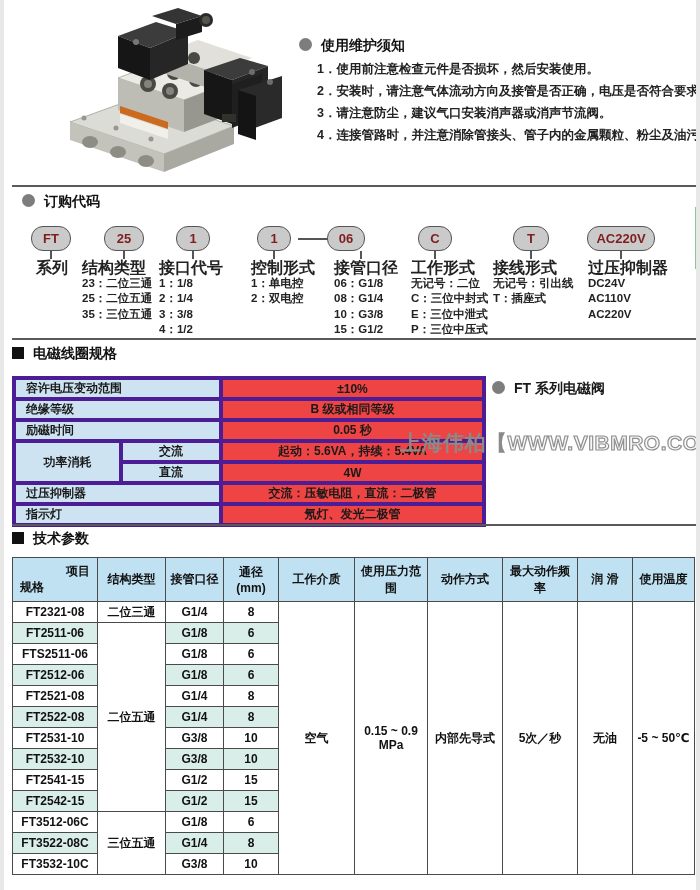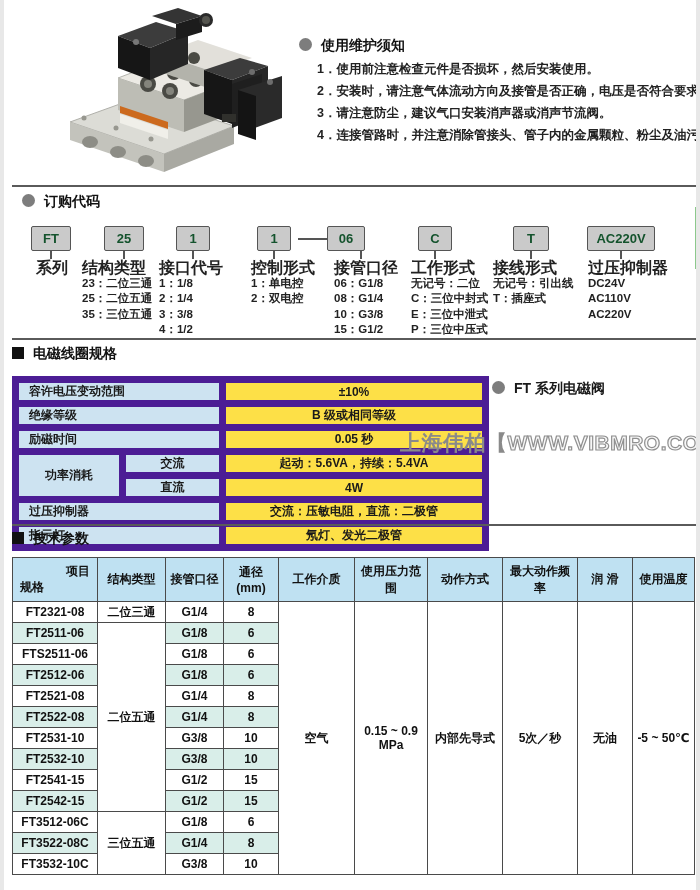--- a/index.html
+++ b/index.html
@@ -25,41 +25,41 @@
   .photo { position:absolute; left:52px; top:6px; }
 
   
   .notes { position:absolute; left:295px; top:58px; width:405px; }
   .note-item { font-size:12.5px; font-weight:bold; color:#222; line-height:22px; white-space:nowrap; padding-left:18px; }
 
   
   .ordering { position:absolute; left:0; top:226px; width:700px; height:112px; }
   .og { position:absolute; top:0; }
   .code-box { position:absolute; top:0; height:25px; background:#cacaca; border:1.5px solid #555;
-              border-radius:2px; display:flex; align-items:center; justify-content:center;
-              font-size:13px; font-weight:bold; color:#14532d; }
+              border-radius:12px; display:flex; align-items:center; justify-content:center;
+              font-size:13px; font-weight:bold; color:#7f1d1d; }
   .tick { position:absolute; top:25px; width:2px; height:8px; background:#555; }
   .labels { position:absolute; top:34px; font-size:11.5px; line-height:15.5px; font-weight:bold; color:#222; white-space:nowrap; }
   .labels .title { font-size:16px; }
   .dash { position:absolute; left:294px; top:12px; width:36px; height:2px; background:#555; }
   .g1 .code-box{left:27px;width:40px;}  .g1 .tick{left:46px;}  .g1 .labels{left:32px;}
   .g2 .code-box{left:100px;width:40px;} .g2 .tick{left:119px;} .g2 .labels{left:78px;}
   .g3 .code-box{left:172px;width:34px;} .g3 .tick{left:188px;} .g3 .labels{left:155px;}
   .g4 .code-box{left:253px;width:34px;} .g4 .tick{left:269px;} .g4 .labels{left:247px;}
   .g5 .code-box{left:323px;width:38px;} .g5 .tick{left:356px;} .g5 .labels{left:330px;}
   .g6 .code-box{left:414px;width:34px;} .g6 .tick{left:430px;} .g6 .labels{left:407px;}
   .g7 .code-box{left:509px;width:36px;} .g7 .tick{left:526px;} .g7 .labels{left:489px;}
   .g8 .code-box{left:583px;width:68px;} .g8 .tick{left:616px;} .g8 .labels{left:584px;}
 
   
   .coil-table { position:absolute; left:8px; top:376px; width:470px; border-collapse:collapse; table-layout:fixed; }
-  .coil-table td { border:7px solid #4c1d95; height:19px; font-size:12px; font-weight:bold; color:#1a1a1a; }
+  .coil-table td { border:4px solid #4c1d95; height:19px; font-size:12px; font-weight:bold; color:#1a1a1a; }
   .coil-table td.lbl { background:#cde3f1; text-align:left; padding-left:10px; }
   .coil-table td.ctr { text-align:center; padding-left:0; }
-  .coil-table td.val { background:#fde047; text-align:center; }
+  .coil-table td.val { background:#ef4444; text-align:center; }
 
   
   .ft-series { position:absolute; left:488px; top:380px; width:208px; }
   .ft-series p { margin-top:8px; font-size:12.5px; font-weight:bold; color:#333; line-height:21px; text-indent:2em; text-align:justify; }
 
   
   .watermark { position:absolute; left:396px; top:429px; font-size:21px; font-weight:bold;
                color:#8a8a8a; letter-spacing:0.5px; white-space:nowrap; z-index:5; }
   .watermark .hollow { color:#f7f7f7; -webkit-text-stroke:1.2px #909090; }
 

